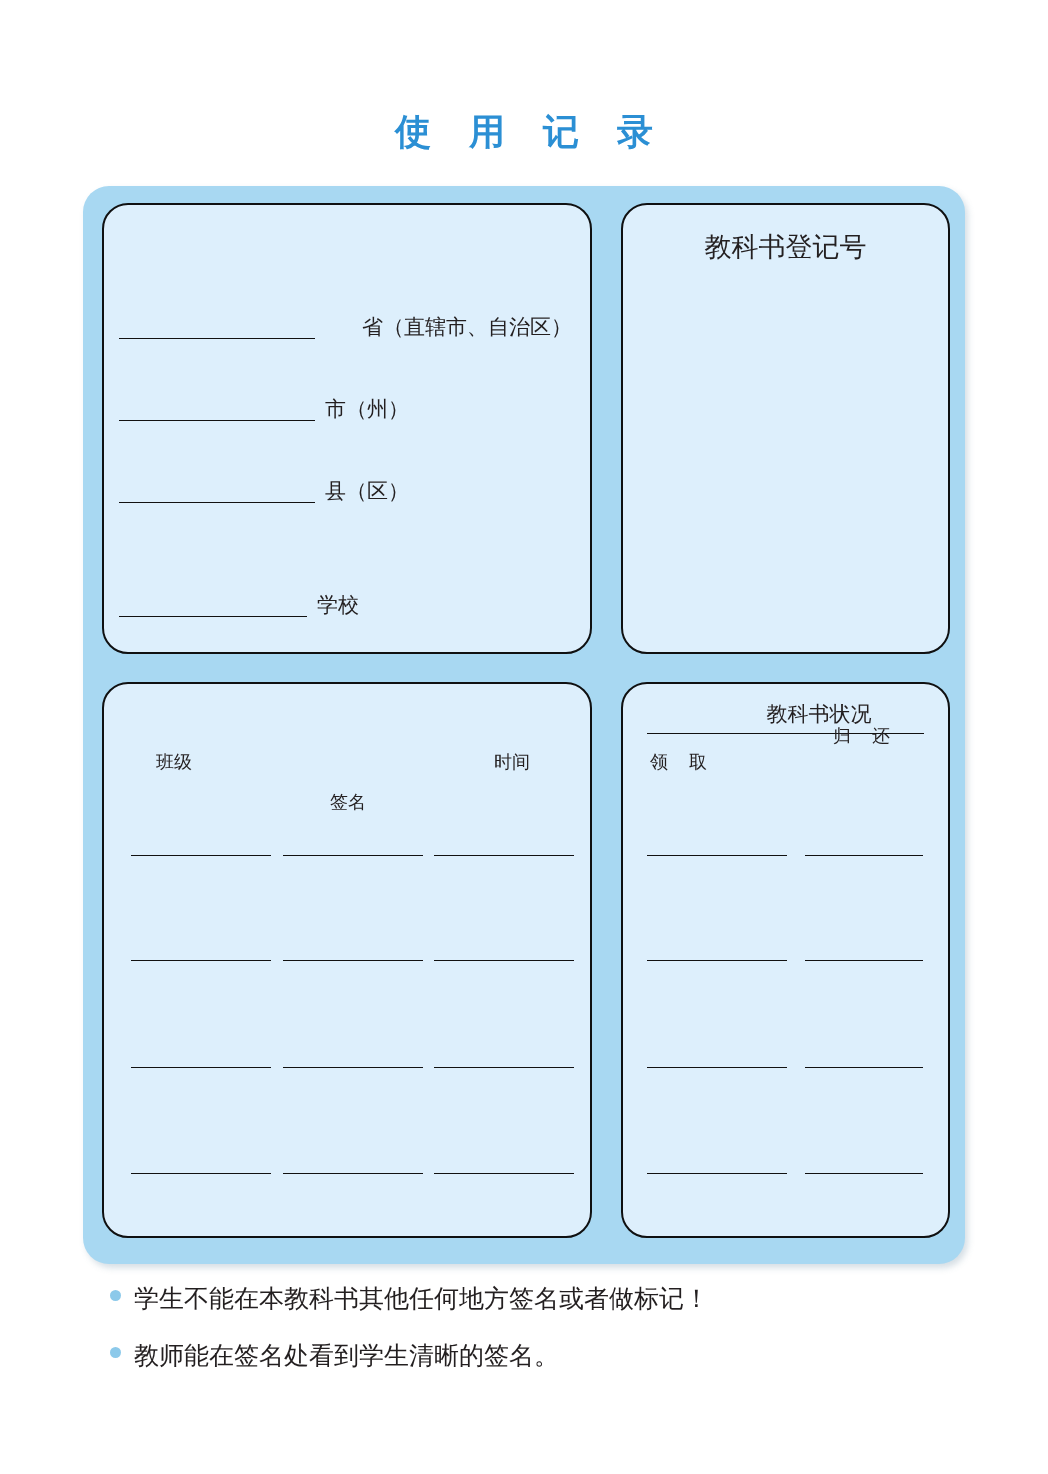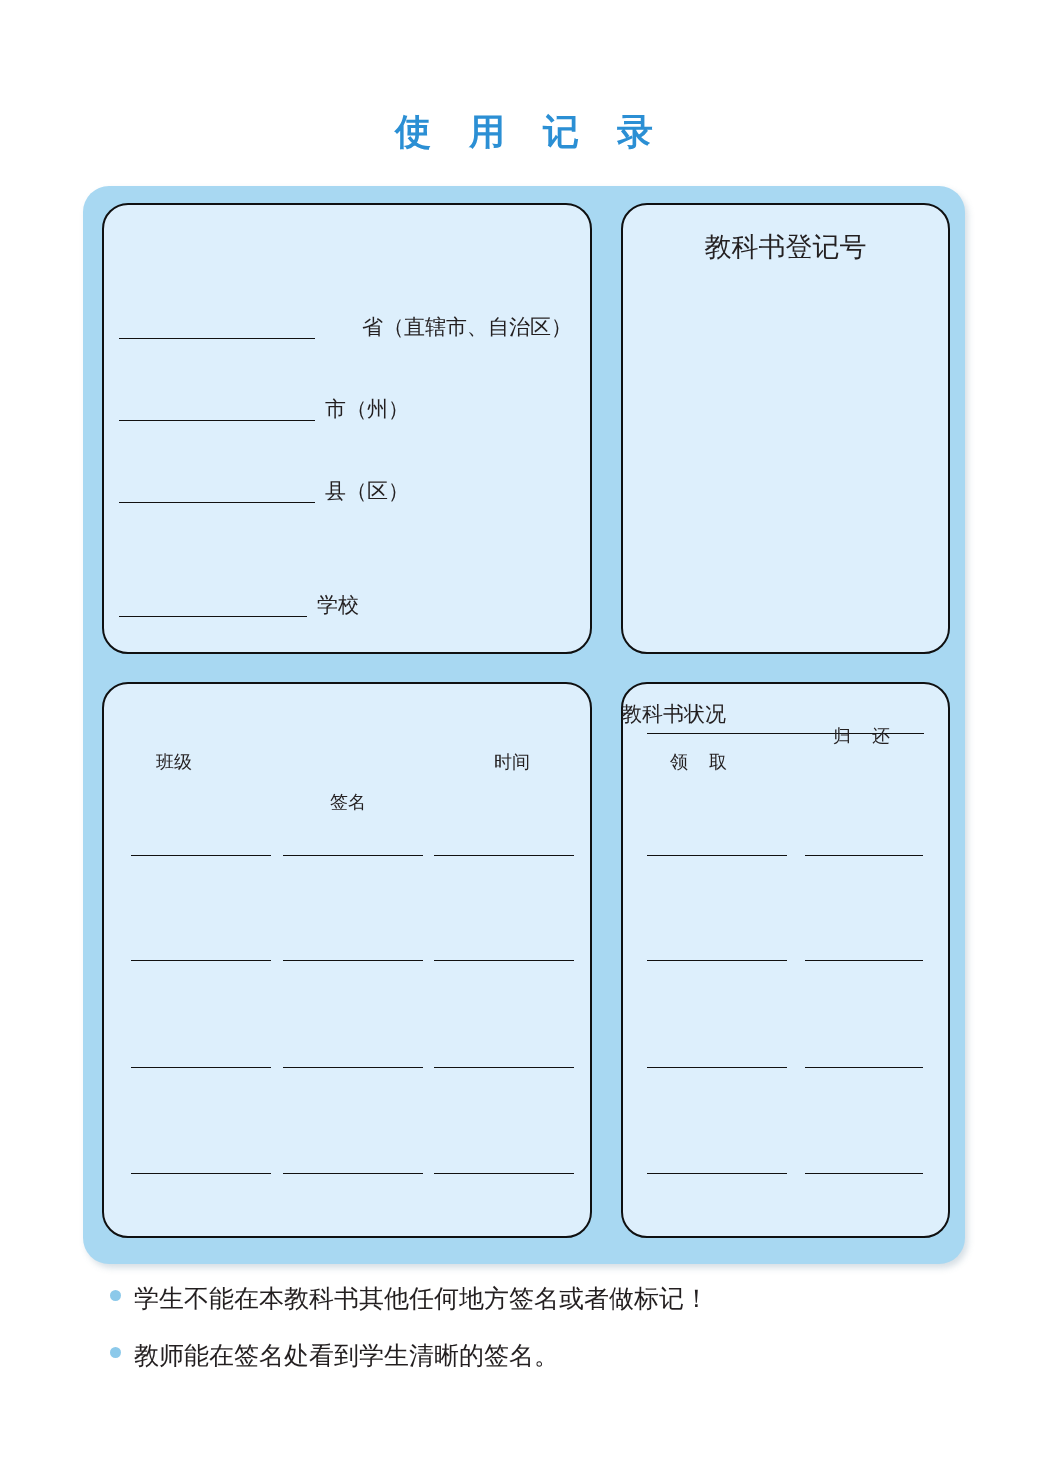--- a/index.html
+++ b/index.html
@@ -93,41 +93,41 @@
     text-align: center;
     font-size: 27px;
   }
 
   
   .cond-title {
     position: absolute;
     left: 621px;
     top: 700px;
     width: 396px;
-    text-align: left;
+    text-align: center;
     font-size: 21px;
   }
   .cond-underline {
     position: absolute;
     left: 647px;
     top: 733px;
     width: 277px;
     border-bottom: 1.5px solid #111;
   }
 
   
   .col-head {
     position: absolute;
     font-size: 18px;
     white-space: nowrap;
   }
   .ch-class { left: 156px; top: 750px; }
   .ch-sign  { left: 330px; top: 790px; }
   .ch-time  { left: 482px; top: 750px; margin-left: 12px; }
-  .ch-get   { left: 670px; top: 750px; letter-spacing: 8px; }
+  .ch-get   { left: 650px; top: 750px; letter-spacing: 8px; }
   .ch-ret   { left: 833px; top: 724px; letter-spacing: 8px; }
 
   
   .line {
     position: absolute;
     border-bottom: 1.5px solid #111;
     height: 0;
   }
 
   

